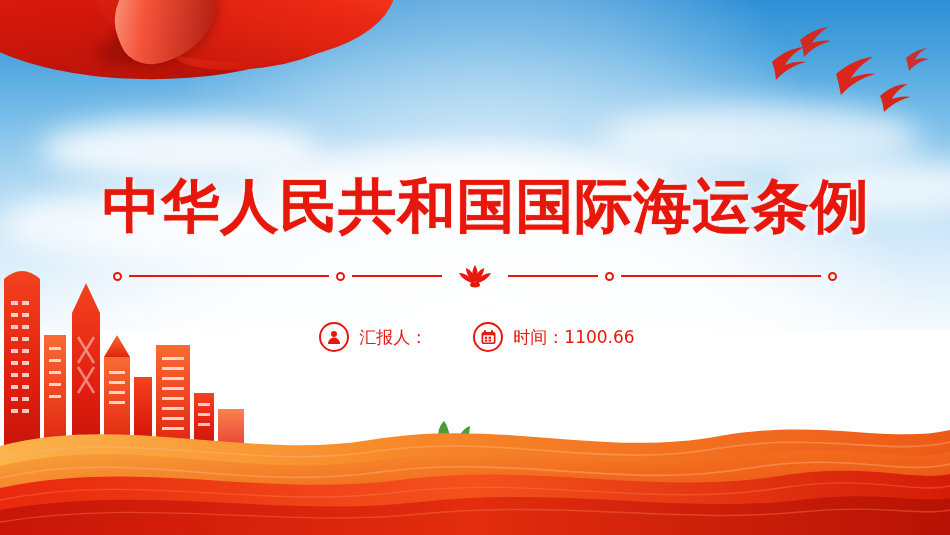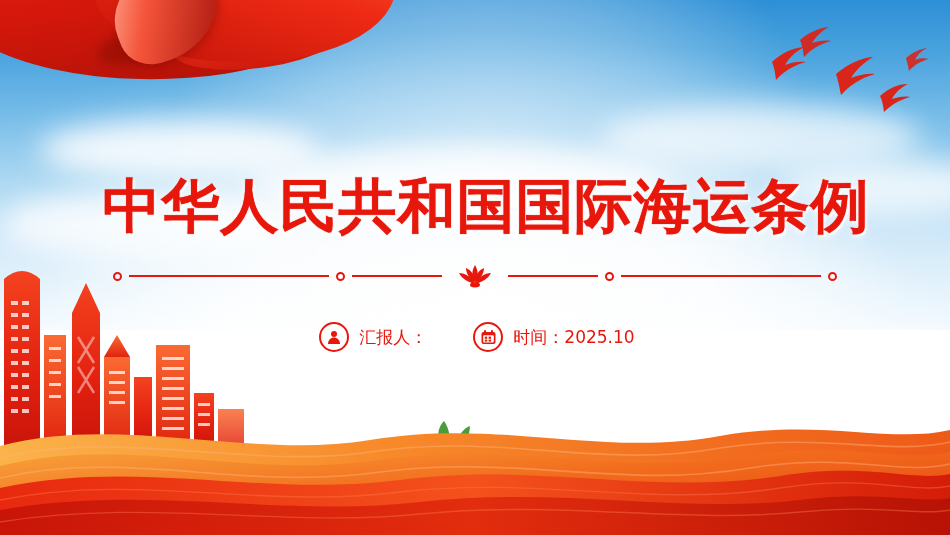--- a/index.html
+++ b/index.html
@@ -343,21 +343,21 @@
           <rect x="1.5" y="3" width="14" height="12" rx="2" fill="#e8170c"></rect>
           <rect x="3.2" y="6.2" width="10.6" height="7.2" rx="1" fill="#ffffff"></rect>
           <rect x="4" y="1" width="2" height="3.6" rx="1" fill="#e8170c"></rect>
           <rect x="11" y="1" width="2" height="3.6" rx="1" fill="#e8170c"></rect>
           <rect x="4.8" y="7.6" width="2.4" height="2.2" fill="#e8170c"></rect>
           <rect x="8.6" y="7.6" width="2.4" height="2.2" fill="#e8170c"></rect>
           <rect x="4.8" y="10.6" width="2.4" height="2" fill="#e8170c"></rect>
           <rect x="8.6" y="10.6" width="2.4" height="2" fill="#e8170c"></rect>
         </svg>
       </div>
-      <span class="meta-label">时间：2025.10</span>
+      <span class="meta-label">时间：1100.66</span>
     </div>
 
   </div>
 
   <svg class="flowers" viewBox="0 0 260 62">
 
     <g fill="#4a9c3a">
       <path d="M96 52 c-10,-10 -10,-24 -2,-32 6,8 8,22 2,32z"></path>
       <path d="M108 54 c-4,-13 2,-25 12,-29 -1,12 -4,23 -12,29z"></path>
       <path d="M150 54 c8,-10 20,-13 28,-8 -8,7 -18,10 -28,8z" opacity="0.9"></path>

